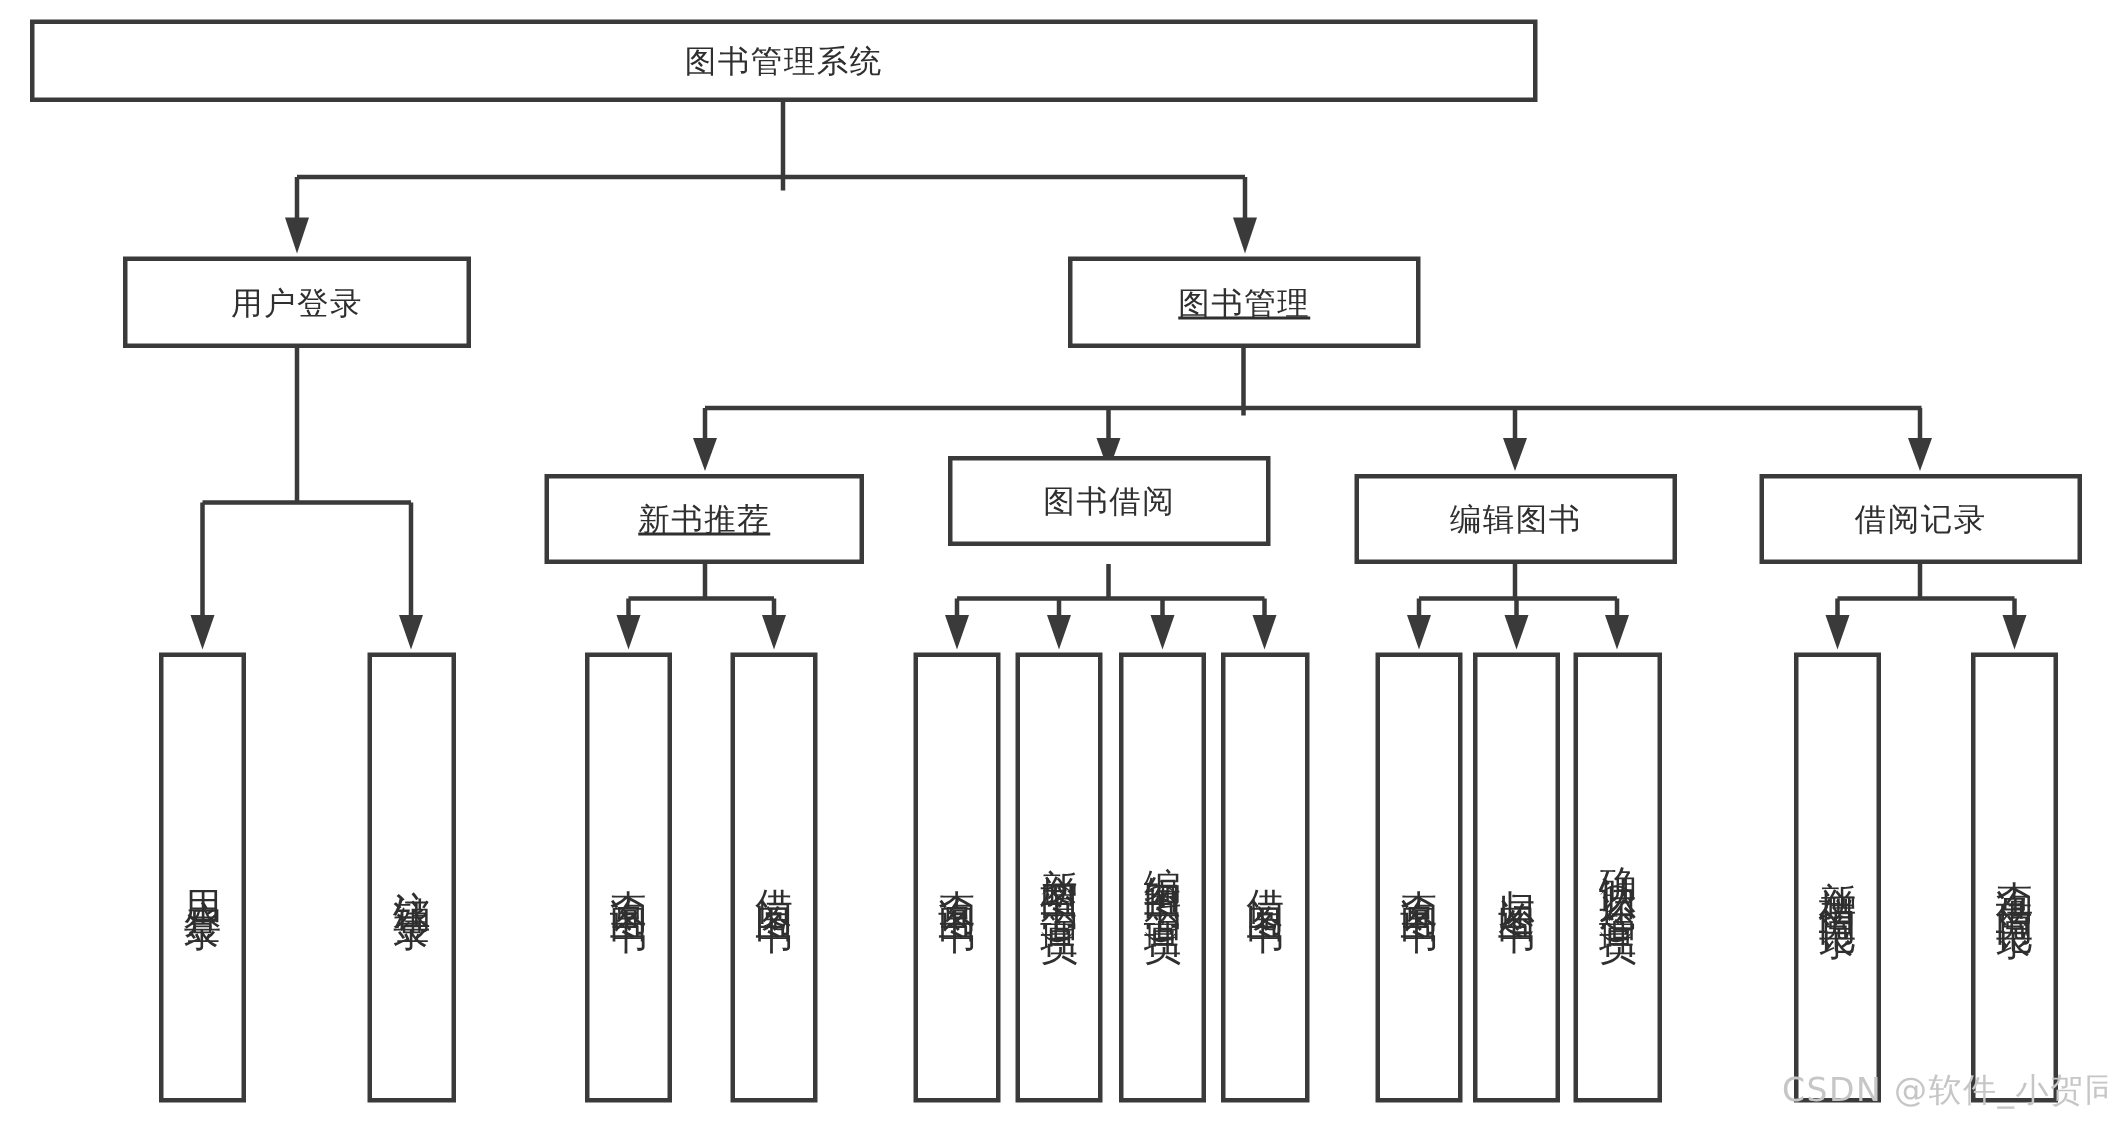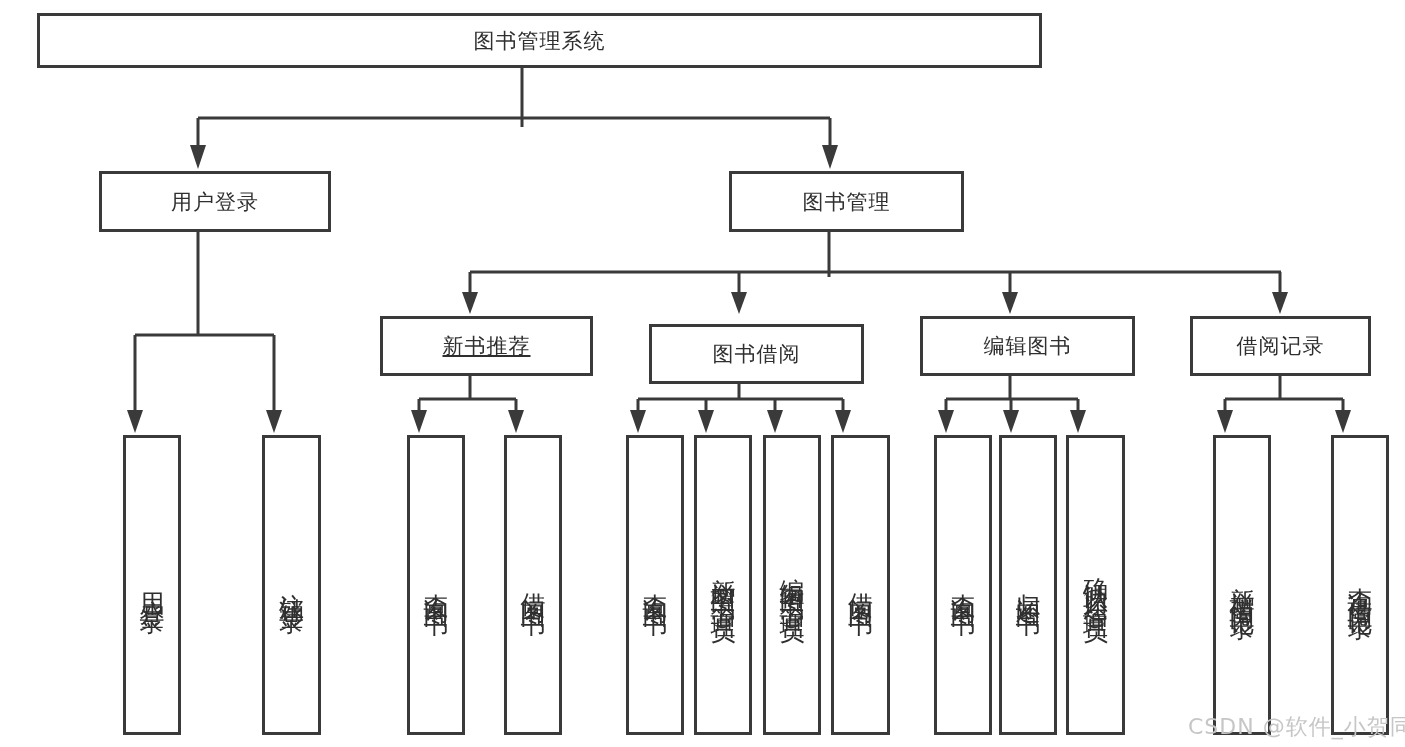--- a/index.html
+++ b/index.html
@@ -26,21 +26,20 @@
     position: absolute;
     box-sizing: border-box;
     background: #ffffff;
     border: 3px solid #3a3a3a;
     color: #2f2f2f;
     display: flex;
     align-items: center;
     justify-content: center;
     text-align: left;
     z-index: 2;
-    margin-left: 17px;
   }
   .hbox {
     font-size: 21px;
     letter-spacing: 1px;
     white-space: nowrap;
   }
   .vbox {
     writing-mode: vertical-rl;
     text-orientation: mixed;
     font-size: 25px;
@@ -90,26 +89,26 @@
       <polygon points="1003,410 1019,410 1011,433"></polygon>
       <polygon points="1070,410 1086,410 1078,433"></polygon>
       <polygon points="1217,410 1233,410 1225,433"></polygon>
       <polygon points="1335,410 1351,410 1343,433"></polygon>
     </g>
   </svg>
 
   <div class="box hbox" style="left:20px; top:13px; width:1005px; height:55px;">图书管理系统</div>
 
   <div class="box hbox" style="left:82px; top:171px; width:232px; height:61px;">用户登录</div>
-  <div class="box hbox" style="left:712px; top:171px; width:235px; height:61px;">图书管理</div>
+  <div class="box hbox" style="left:712px; top:171px; width:235px; height:61px;text-decoration:underline;">图书管理</div>
 
   <div class="box hbox" style="left:363px; top:316px; width:213px; height:60px;text-decoration:underline;">新书推荐</div>
-  <div class="box hbox" style="left:632px; top:324px; width:215px; height:60px;">图书借阅</div>
+  <div class="box hbox" style="left:632px; top:304px; width:215px; height:60px;">图书借阅</div>
   <div class="box hbox" style="left:903px; top:316px; width:215px; height:60px;">编辑图书</div>
-  <div class="box hbox" style="left:1173px; top:316px; width:181px; height:60px;">借阅记录</div>
+  <div class="box hbox" style="left:1173px; top:316px; width:215px; height:60px;">借阅记录</div>
 
   <div class="box vbox" style="left:106px; top:435px; width:58px; height:300px;">用户登录</div>
   <div class="box vbox" style="left:245px; top:435px; width:59px; height:300px;">注销登录</div>
 
   <div class="box vbox" style="left:390px; top:435px; width:58px; height:300px;">查询图书</div>
   <div class="box vbox" style="left:487px; top:435px; width:58px; height:300px;">借阅图书</div>
 
   <div class="box vbox" style="left:609px; top:435px; width:58px; height:300px;">查询图书</div>
   <div class="box vbox" style="left:677px; top:435px; width:58px; height:300px;">新增图书（管理员）</div>
   <div class="box vbox" style="left:746px; top:435px; width:58px; height:300px;">编辑图书（管理员）</div>

